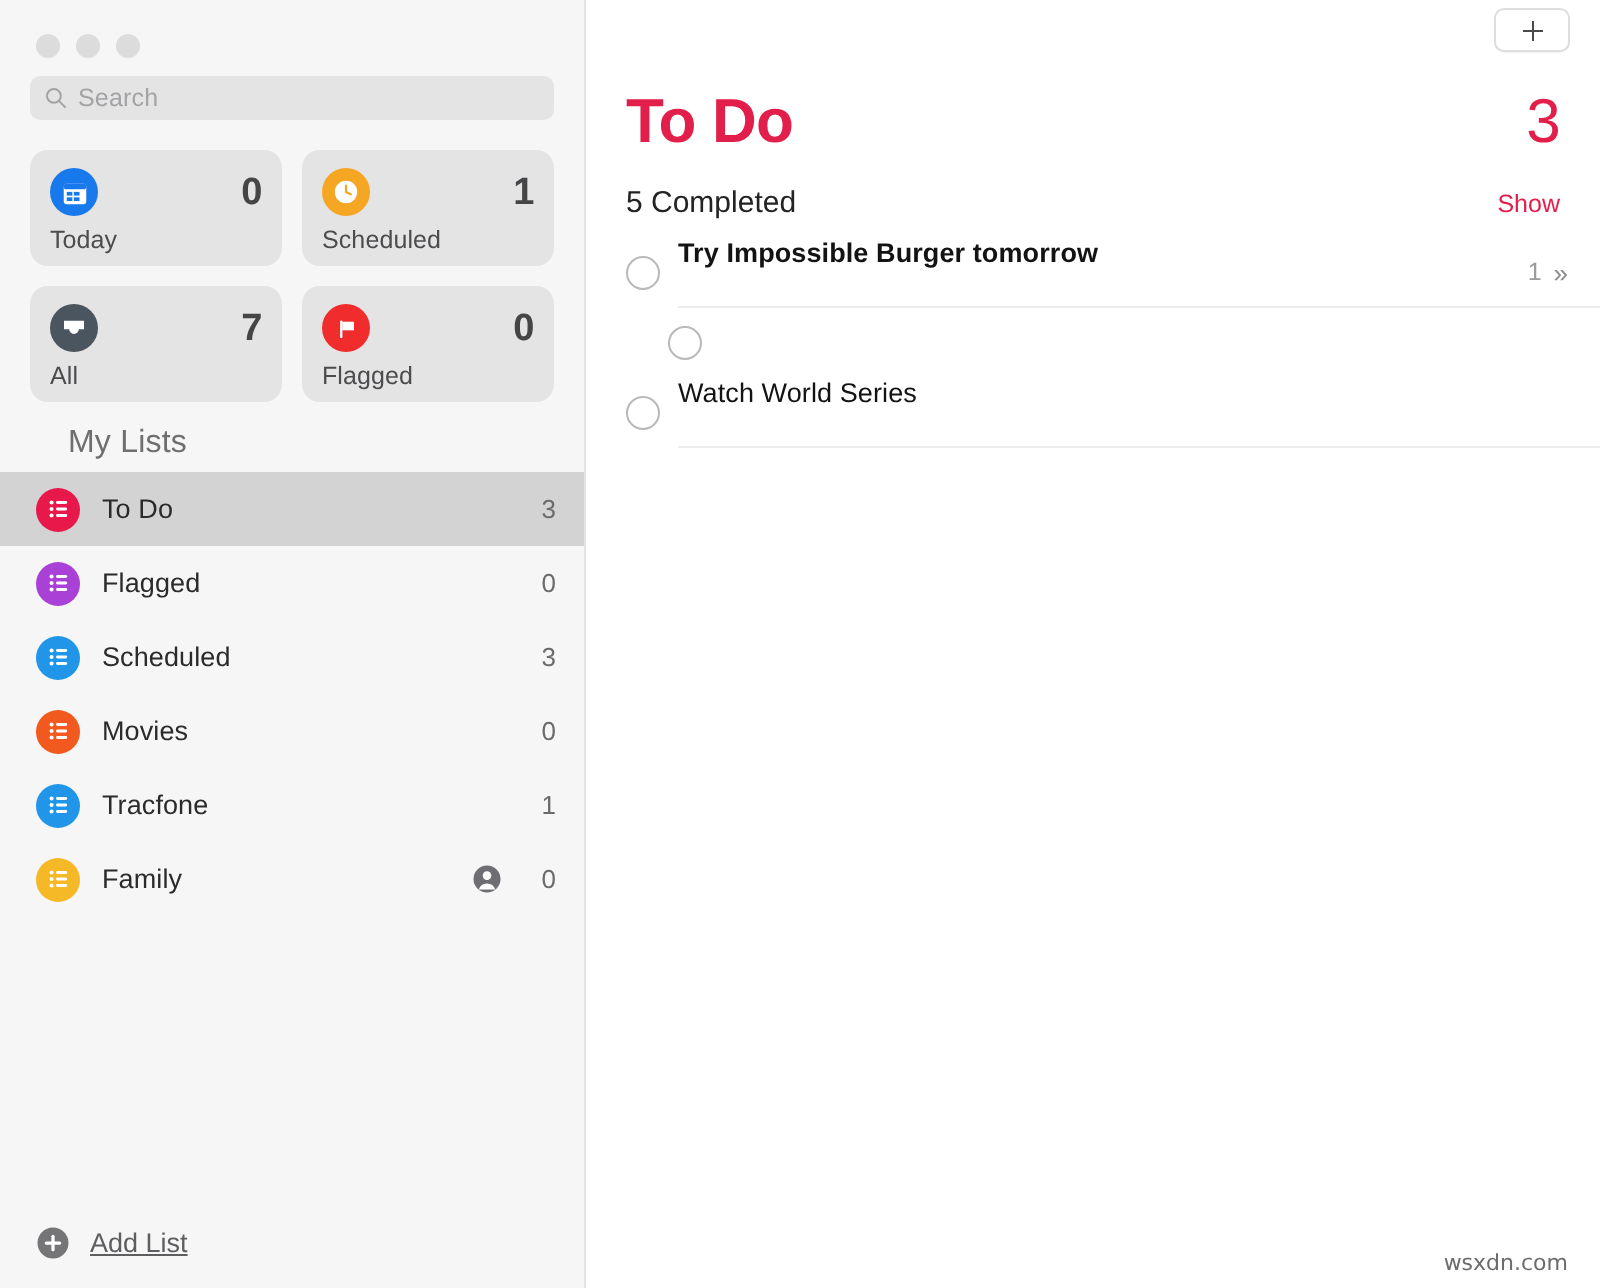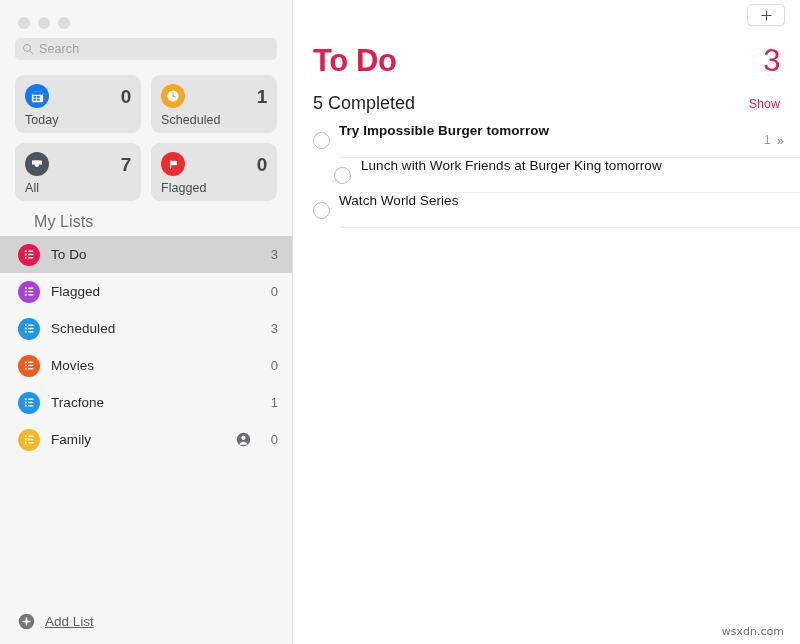--- a/index.html
+++ b/index.html
@@ -184,21 +184,21 @@
     font-weight: 500;
     color: #e21e4b;
     letter-spacing: -0.4px;
   }
   .completed-row {
     display: flex;
     justify-content: space-between;
     align-items: center;
     padding: 14px 20px 9px 20px;
   }
-  .completed-text { font-size: 18px; color: #232325; }
+  .completed-text { font-size: 15px; color: #232325; }
   .show-link { font-size: 12.5px; color: #e21e4b; }
 
   .tasks { padding: 0 0 0 0; }
   .task {
     display: flex;
     align-items: flex-start;
     min-height: 35px;
     padding-left: 20px;
   }
   .task.sub { padding-left: 41px; }
@@ -465,23 +465,20 @@
           <span class="task-text bold">Try Impossible Burger tomorrow</span>
           <span class="task-meta">
             <span>1</span>
             <span class="chev">»</span>
           </span>
         </div>
       </div>
 
       <div class="task sub">
         <div class="check"></div>
-        <div class="task-body">
-          <span class="task-text">Lunch with Work Friends at Burger King tomorrow</span>
-        </div>
       </div>
 
       <div class="task">
         <div class="check"></div>
         <div class="task-body">
           <span class="task-text">Watch World Series</span>
         </div>
       </div>
 
     </div>

